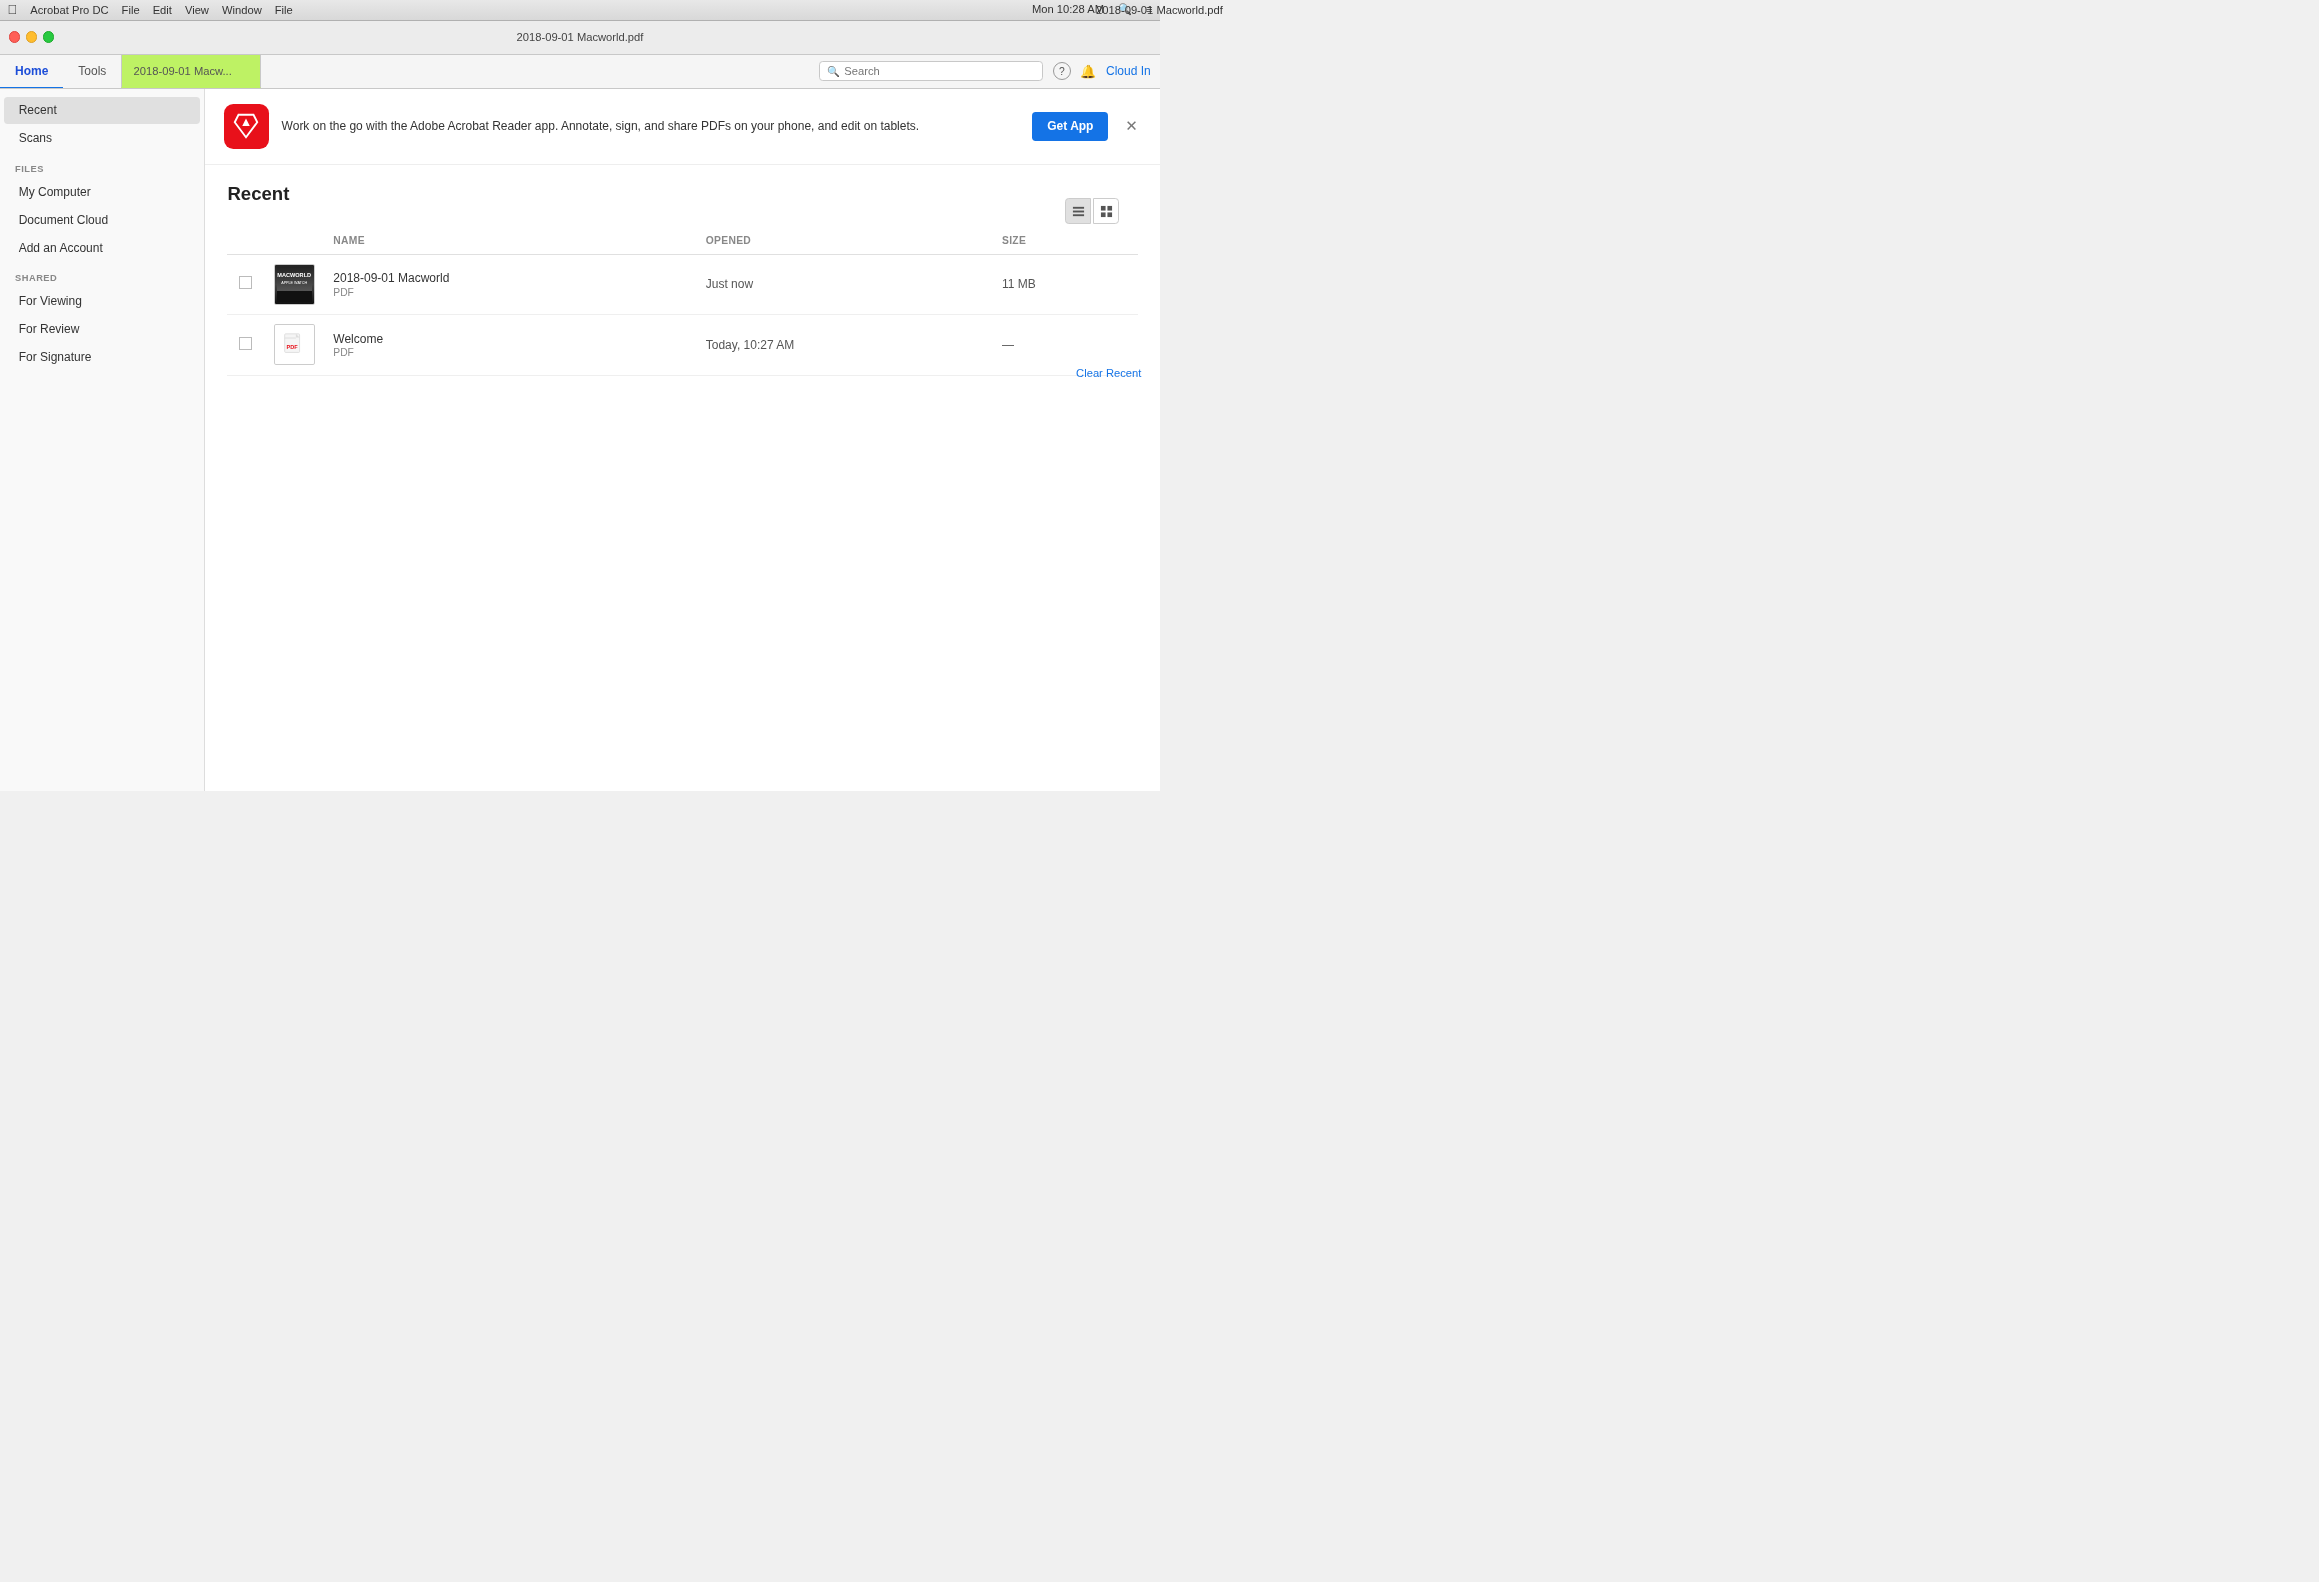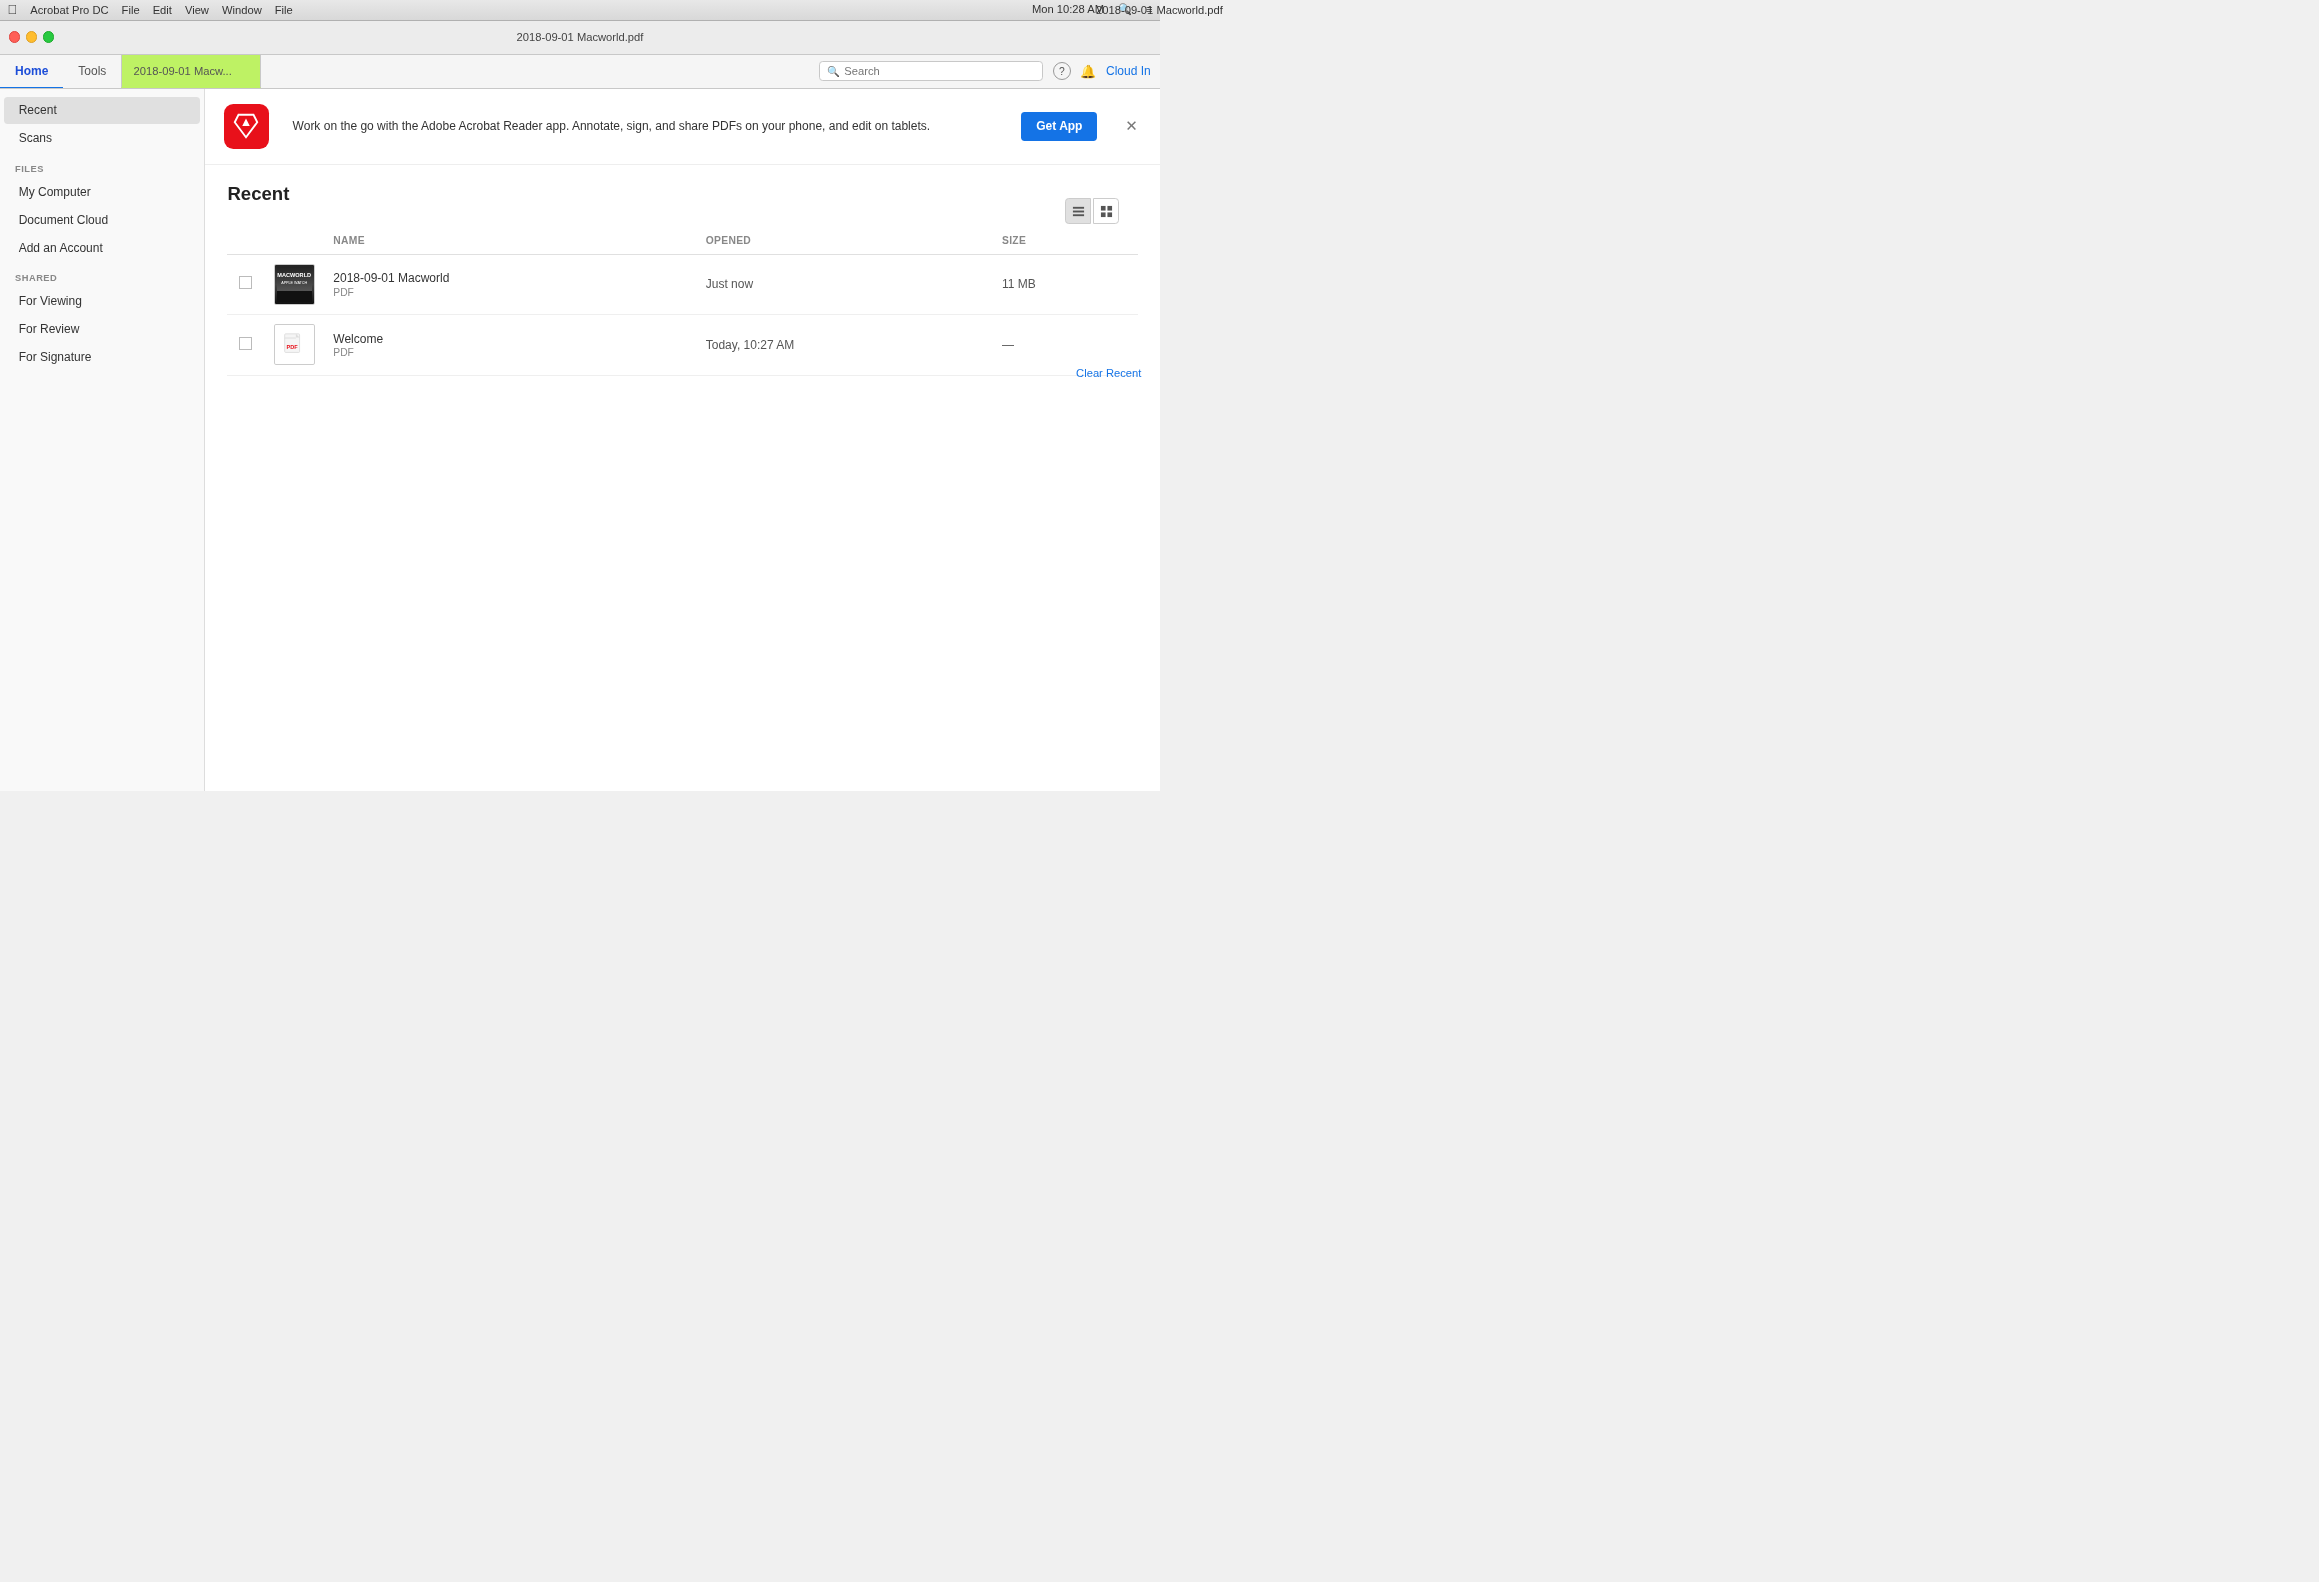--- a/index.html
+++ b/index.html
@@ -151,21 +151,21 @@
       position: relative;
     }
 
     
     .banner {
       background: white;
       border-bottom: 0.9px solid #eee;
       padding: 15px 18.6px;
       display: flex;
       align-items: center;
-      gap: 24px;
+      gap: 13px;
     }
     .acrobat-icon {
       width: 45px; height: 45px;
       background: #e8101a;
       border-radius: 9.3px;
       display: flex; align-items: center; justify-content: center;
       flex-shrink: 0;
     }
     .banner-text { flex: 1; font-size: 12px; color: #333; line-height: 1.5; }
     .get-app-btn {

